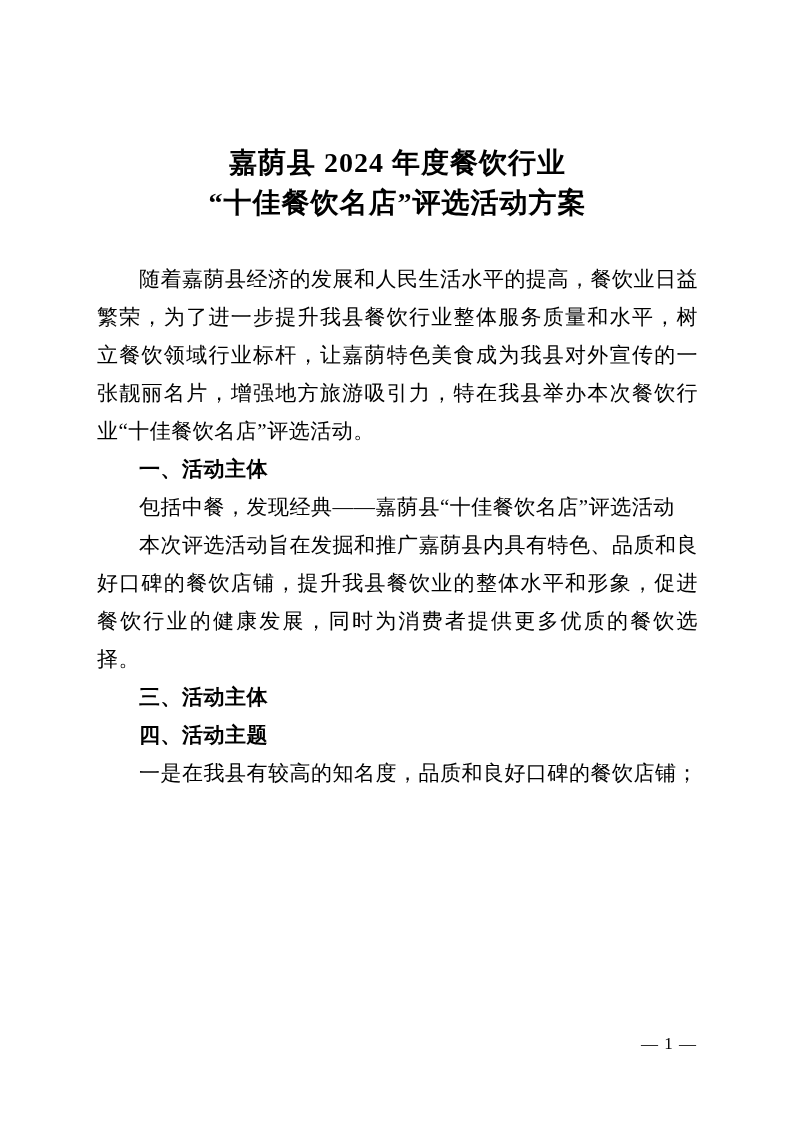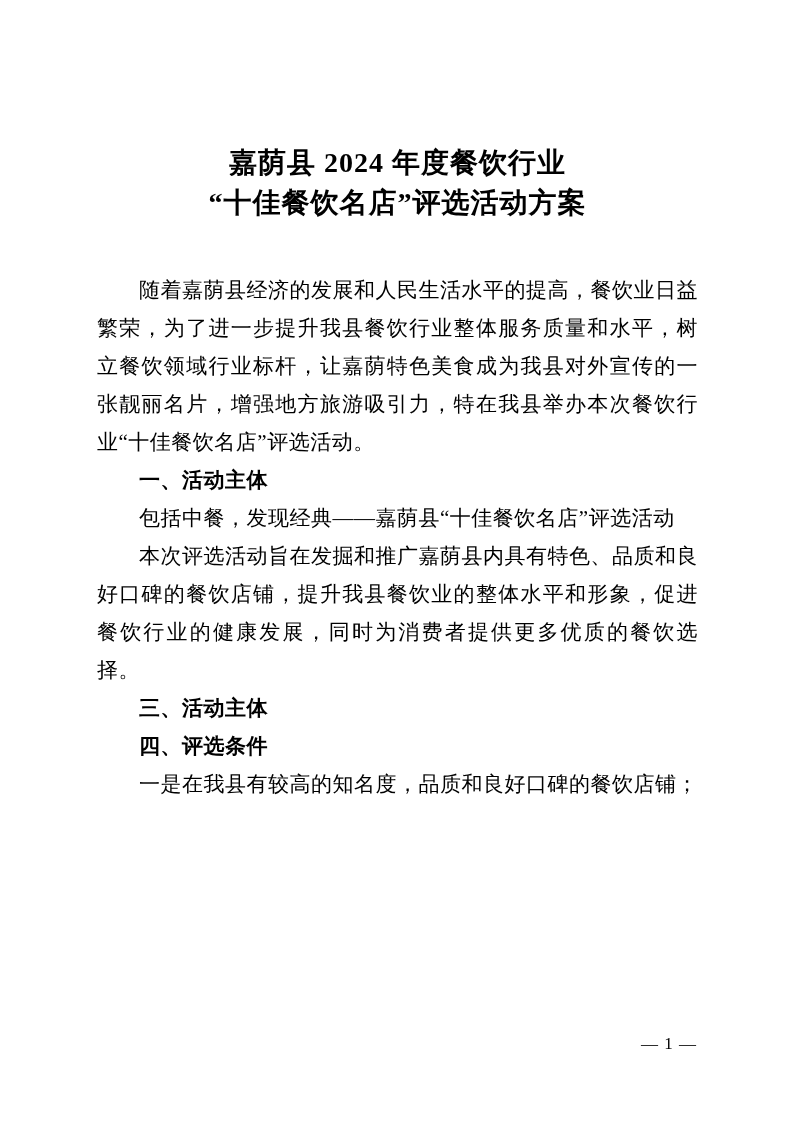--- a/index.html
+++ b/index.html
@@ -19,21 +19,21 @@
     top: 143px;
     width: 601px;
   }
   .doc-title {
     font-family: "Liberation Serif", "DejaVu Serif", serif;
     font-weight: bold;
     font-size: 28px;
     line-height: 40px;
     text-align: center;
     letter-spacing: 1px;
-    margin-bottom: 48px;
+    margin-bottom: 37px;
   }
   .para {
     font-size: 21px;
     line-height: 38px;
     text-indent: 2em;
     text-align: justify;
     letter-spacing: 0.5px;
   }
   .section-heading {
     font-family: "Liberation Sans", "DejaVu Sans", sans-serif;
@@ -66,19 +66,19 @@
 
     <p class="para">随着嘉荫县经济的发展和人民生活水平的提高，餐饮业日益繁荣，为了进一步提升我县餐饮行业整体服务质量和水平，树立餐饮领域行业标杆，让嘉荫特色美食成为我县对外宣传的一张靓丽名片，增强地方旅游吸引力，特在我县举办本次餐饮行业“十佳餐饮名店”评选活动。</p>
 
     <h2 class="section-heading">一、活动主体</h2>
     <p class="para">包括中餐，发现经典——嘉荫县“十佳餐饮名店”评选活动</p>
 
     <p class="para">本次评选活动旨在发掘和推广嘉荫县内具有特色、品质和良好口碑的餐饮店铺，提升我县餐饮业的整体水平和形象，促进餐饮行业的健康发展，同时为消费者提供更多优质的餐饮选择。</p>
 
     <h2 class="section-heading">三、活动主体</h2>
 
-    <h2 class="section-heading">四、评选条件</h2>
+    <h2 class="section-heading">四、活动主题</h2>
     <p class="para">一是在我县有较高的知名度，品质和良好口碑的餐饮店铺；</p>
 
   </div>
 
   <div class="page-number">— 1 —</div>
 </div>
 
 </body></html>

